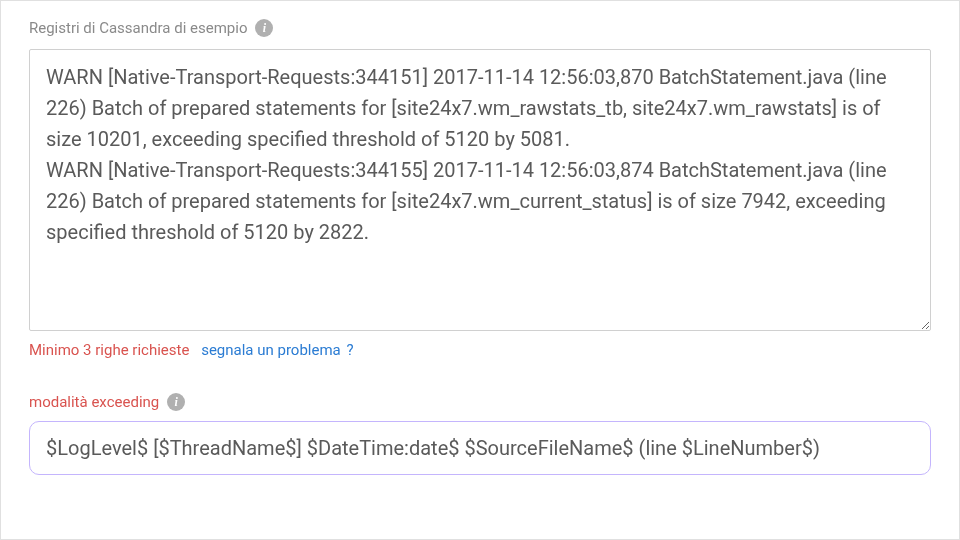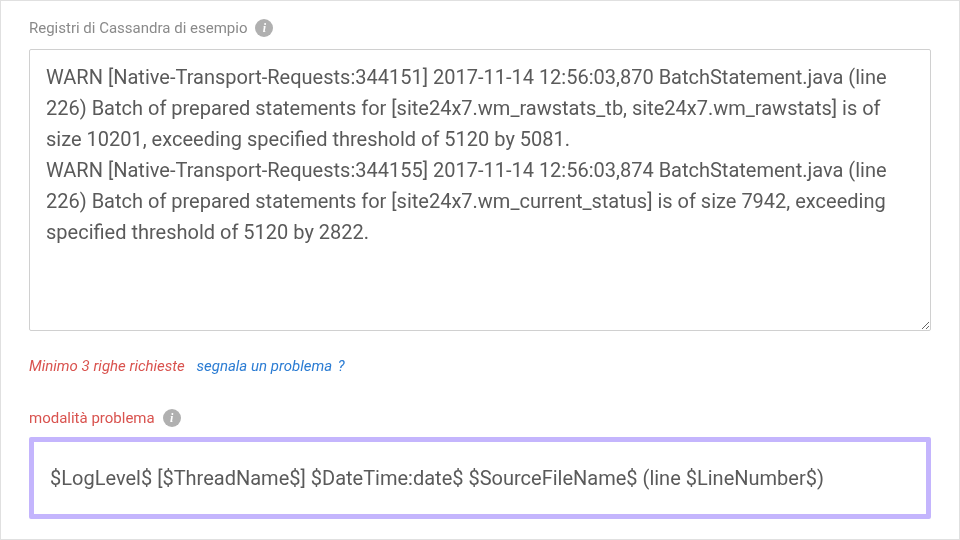--- a/index.html
+++ b/index.html
@@ -52,44 +52,43 @@
       border: 1px solid #d0d0d0;
       border-radius: 2px;
       font-size: 20px;
       line-height: 1.55;
       color: #5a5a5a;
       resize: both;
       overflow: auto;
       font-family: -apple-system, BlinkMacSystemFont, "Segoe UI", Roboto, Helvetica, Arial, sans-serif;
     }
     .hint-row {
-      margin-top: 22px;
+      margin-top: 6px;
       font-size: 15px;
-      font-style: italic;
     }
     .hint-red {
       color: #d9534f;
     }
     .hint-link {
       color: #2b7cd3;
       cursor: pointer;
       margin-left: 8px;
     }
     .hint-q {
       color: #2b7cd3;
       margin-left: 2px;
     }
     .pattern-section {
       margin-top: 34px;
     }
     .pattern-input {
       width: 100%;
-      padding: 24px 16px;
-      border: 5px solid #c4b5fd;
-      border-radius: 2px;
+      padding: 14px 16px;
+      border: 1px solid #c4b5fd;
+      border-radius: 10px;
       font-size: 20px;
       color: #5a5a5a;
       font-family: -apple-system, BlinkMacSystemFont, "Segoe UI", Roboto, Helvetica, Arial, sans-serif;
     }
   </style>
 </head>
 <body>
 
 
 
@@ -102,20 +101,20 @@
 WARN [Native-Transport-Requests:344155] 2017-11-14 12:56:03,874 BatchStatement.java (line 226) Batch of prepared statements for [site24x7.wm_current_status] is of size 7942, exceeding specified threshold of 5120 by 2822.</textarea>
 
 <div class="hint-row">
   <span class="hint-red">Minimo 3 righe richieste</span>
   <span class="hint-link">segnala un problema</span>
   <span class="hint-q">?</span>
 </div>
 
 <div class="pattern-section">
   <div class="section-label-red">
-    <span>modalità problema</span>
+    <span>modalità exceeding</span>
     <span class="info-icon">i</span>
   </div>
   <input type="text" class="pattern-input" value="$LogLevel$ [$ThreadName$] $DateTime:date$ $SourceFileName$ (line $LineNumber$)" style="">
 </div>
 
 
 
 
 </body></html>

